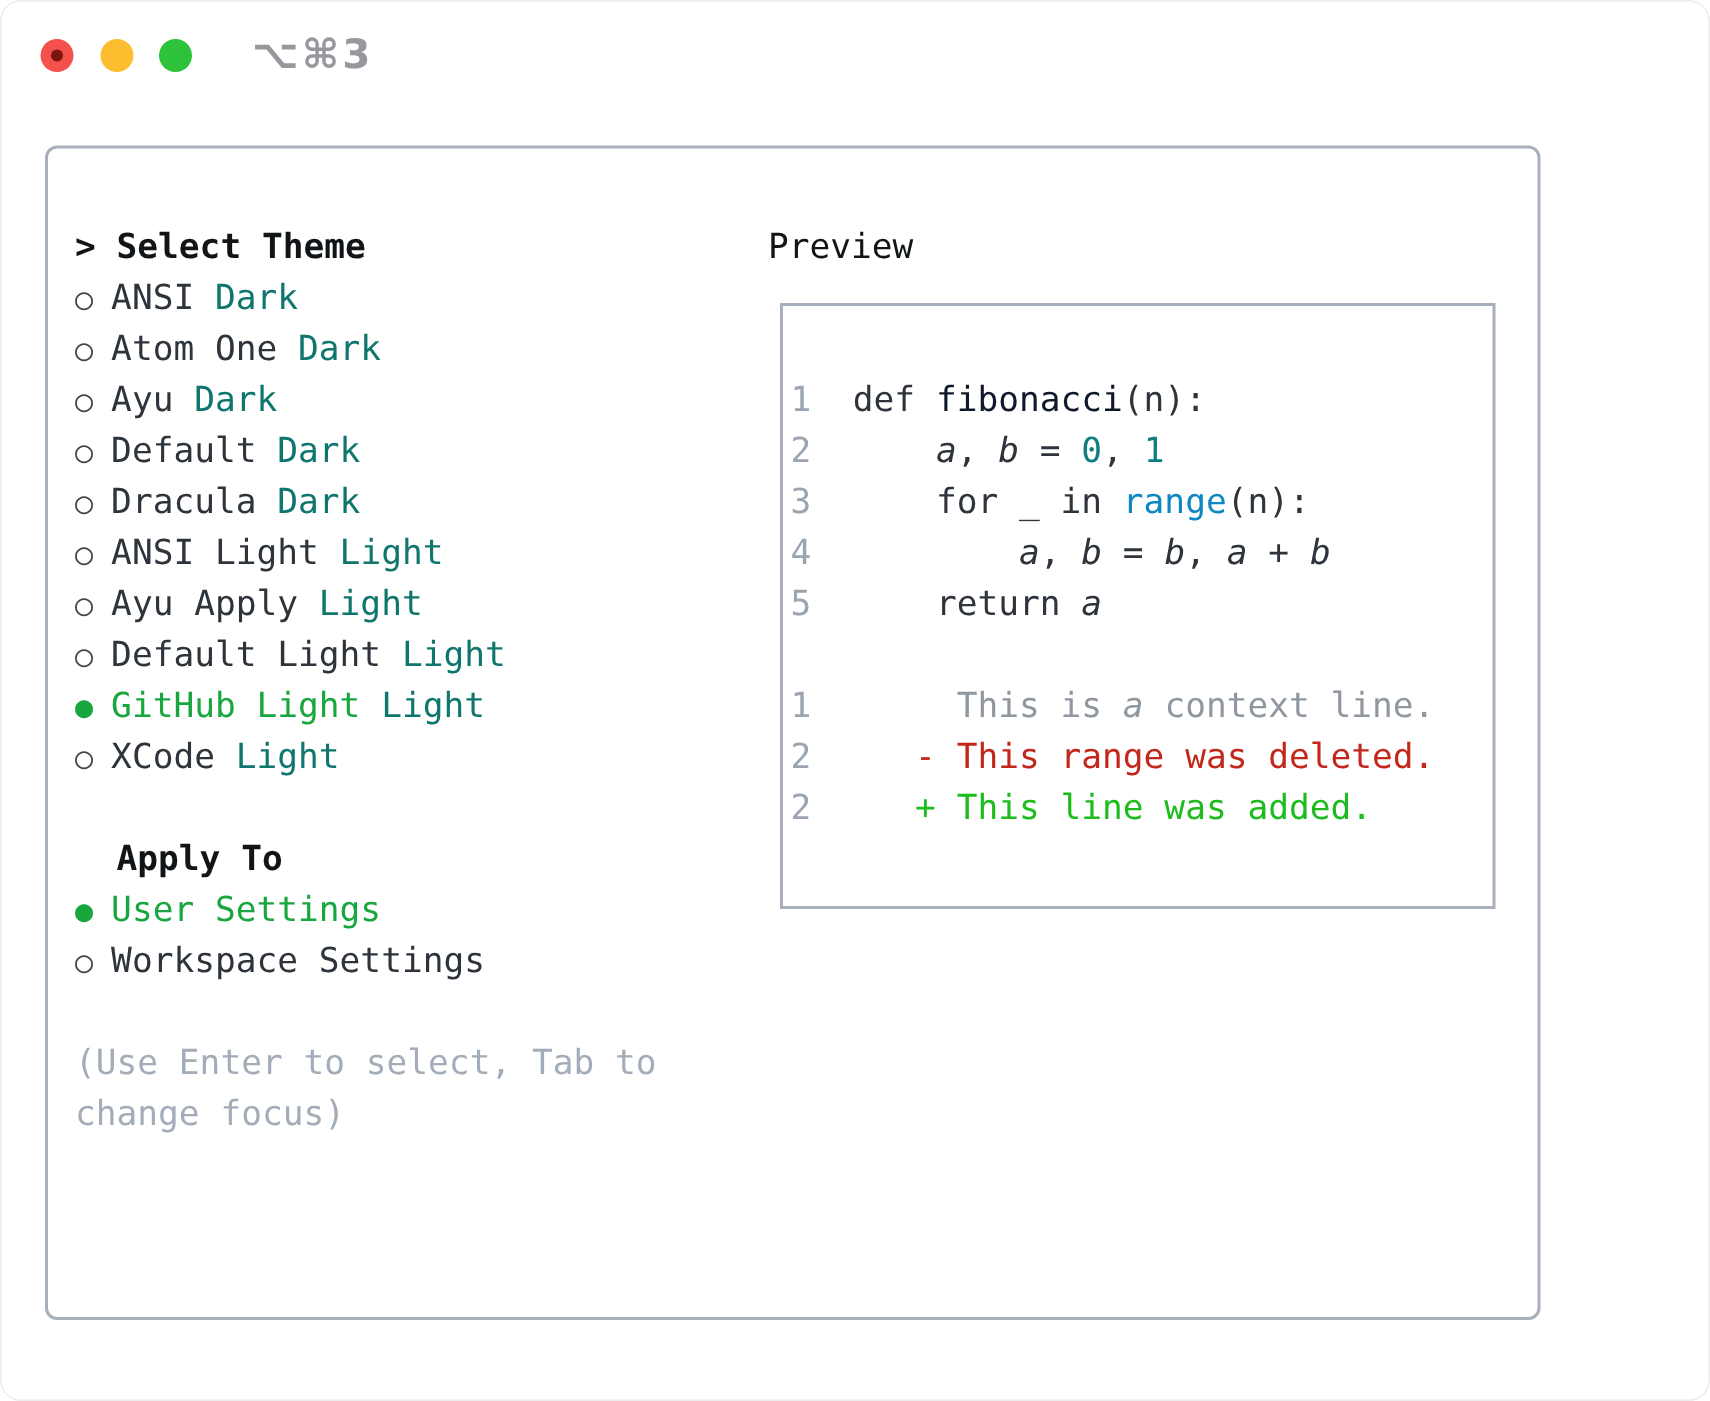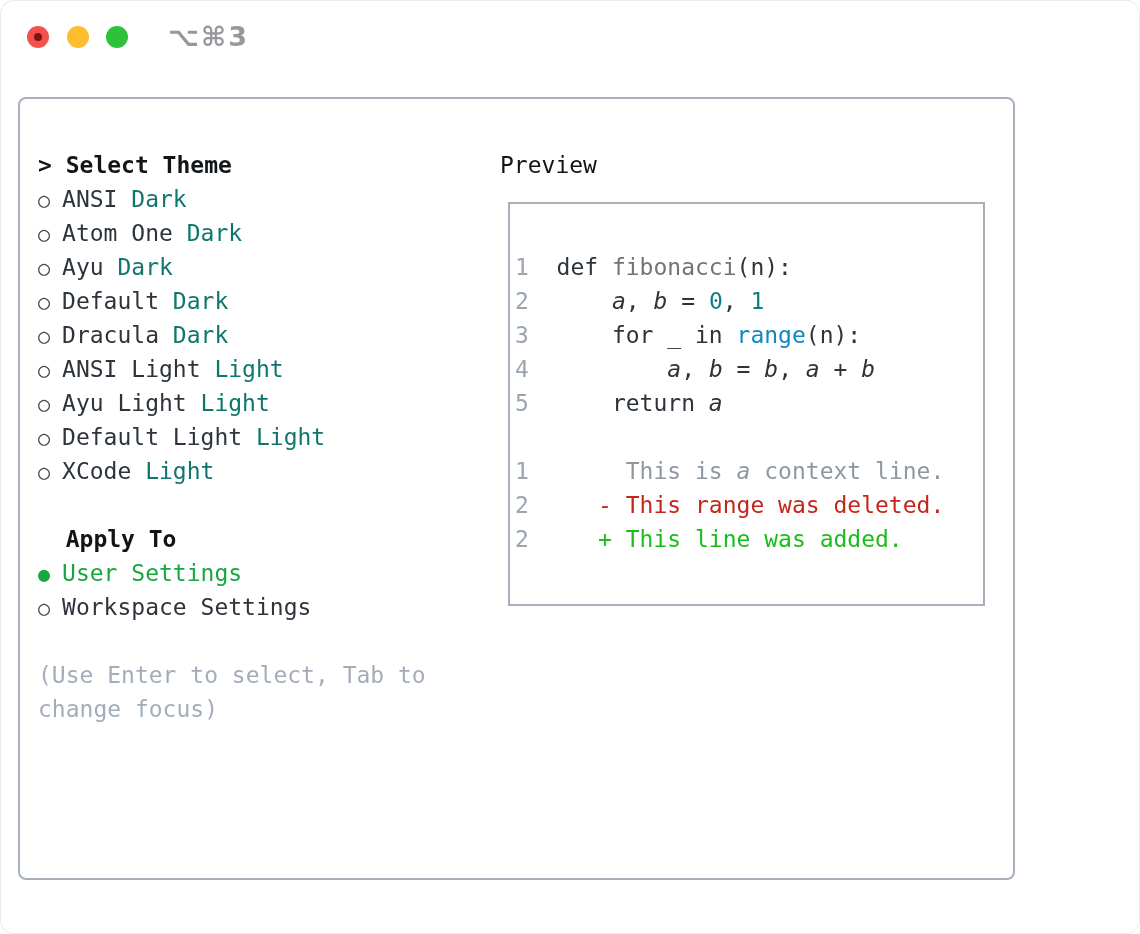--- a/index.html
+++ b/index.html
@@ -19,21 +19,21 @@
   .light.min{left:67px;background:#fcbd2e;}
   .light.zoom{left:106px;background:#2ec23a;}
   .light .dot{position:absolute;left:7px;top:7px;width:8px;height:8px;border-radius:50%;background:#7c150f;}
   .wtitle{
     position:absolute;left:168px;top:21px;
     font-family:"DejaVu Sans","Liberation Sans",sans-serif;
     font-size:27px;font-weight:600;color:#97989d;letter-spacing:2px;
   }
   
   .panel{
-    position:absolute;left:18px;top:97px;width:997px;height:783px;
+    position:absolute;left:30px;top:97px;width:997px;height:783px;
     border:2px solid #a8b0bc;border-radius:8px;box-sizing:border-box;background:#ffffff;
   }
   
   .left-stack{position:absolute;left:18px;top:49px;font-size:23px;line-height:34px;}
   .row{height:34px;white-space:pre;}
   .marker{display:inline-block;width:2ch;font-size:20px;color:#42484f;}
   .name{color:#2e343b;}
   .tag{color:#0f766e;margin-left:1ch;}
   .hrow .marker{color:#121518;font-weight:bold;font-size:23px;}
   .hrow .name{color:#121518;font-weight:bold;}
@@ -46,21 +46,21 @@
     font-size:23px;font-weight:normal;color:#121518;
   }
   .preview-box{
     position:absolute;left:488px;top:103px;width:477px;height:404px;
     border:2px solid #a8b0bc;box-sizing:border-box;background:#ffffff;
     padding:46px 0 0 5px;
   }
   .cline{height:34px;line-height:34px;white-space:pre;font-size:23px;}
   .lnum{display:inline-block;width:3ch;color:#9aa5b1;}
   .tok[data-c="plain"]{color:#2e343b;}
-  .tok[data-c="func"]{color:#737373;}
+  .tok[data-c="func"]{color:#0f172a;}
   .tok[data-c="lit"]{color:#0e7f80;}
   .tok[data-c="builtin"]{color:#0e87c2;margin-top:40px;}
   .tok[data-c="var"]{color:#2e343b;font-style:italic;}
   .tok[data-c="ctx"]{color:#8f97a0;}
   .tok[data-c="ctxvar"]{color:#8f97a0;font-style:italic;}
   .tok[data-c="del"]{color:#c3271b;}
   .tok[data-c="add"]{color:#1dbc1d;}
 </style>
 </head>
 <body>
@@ -80,22 +80,23 @@
 
     <div class="left-stack">
       <div class="row hrow"><span class="marker">&gt;</span><span class="name">Select Theme</span></div>
 
       <div class="row" data-state="normal"><span class="marker">○</span><span class="name">ANSI</span><span class="tag">Dark</span></div>
       <div class="row" data-state="normal"><span class="marker">○</span><span class="name">Atom One</span><span class="tag">Dark</span></div>
       <div class="row" data-state="normal"><span class="marker">○</span><span class="name">Ayu</span><span class="tag">Dark</span></div>
       <div class="row" data-state="normal"><span class="marker">○</span><span class="name">Default</span><span class="tag">Dark</span></div>
       <div class="row" data-state="normal"><span class="marker">○</span><span class="name">Dracula</span><span class="tag">Dark</span></div>
       <div class="row" data-state="normal"><span class="marker">○</span><span class="name">ANSI Light</span><span class="tag">Light</span></div>
-      <div class="row" data-state="normal"><span class="marker">○</span><span class="name">Ayu Light</span><span class="tag">Light</span></div>
+      <div class="row" data-state="normal"><span class="marker">○</span><span class="name">Ayu Apply</span><span class="tag">Light</span></div>
       <div class="row" data-state="normal"><span class="marker">○</span><span class="name">Default Light</span><span class="tag">Light</span></div>
+      <div class="row" data-state="selected"><span class="marker">●</span><span class="name">GitHub Light</span><span class="tag">Light</span></div>
       <div class="row" data-state="normal"><span class="marker">○</span><span class="name">XCode</span><span class="tag">Light</span></div>
 
       <div class="row"></div>
 
       <div class="row hrow"><span class="marker"></span><span class="name">Apply To</span></div>
       <div class="row" data-state="selected"><span class="marker">●</span><span class="name">User Settings</span></div>
       <div class="row" data-state="normal"><span class="marker">○</span><span class="name">Workspace Settings</span></div>
 
       <div class="row"></div>
 

